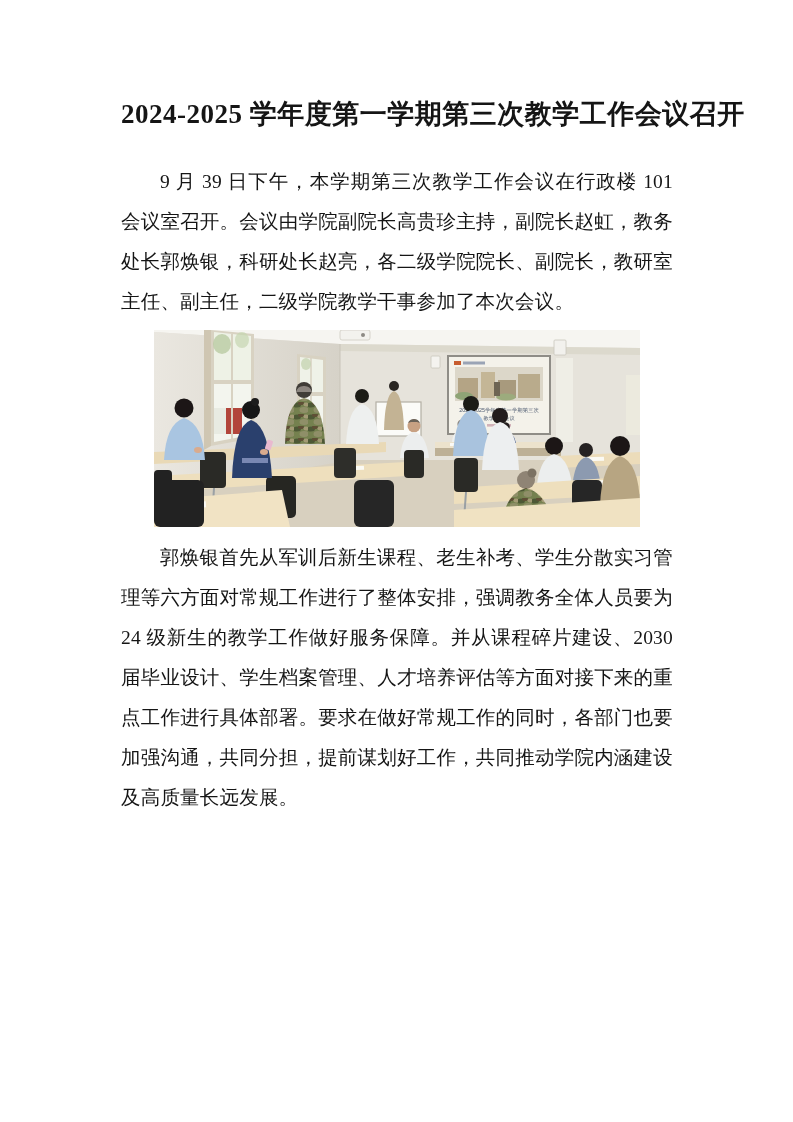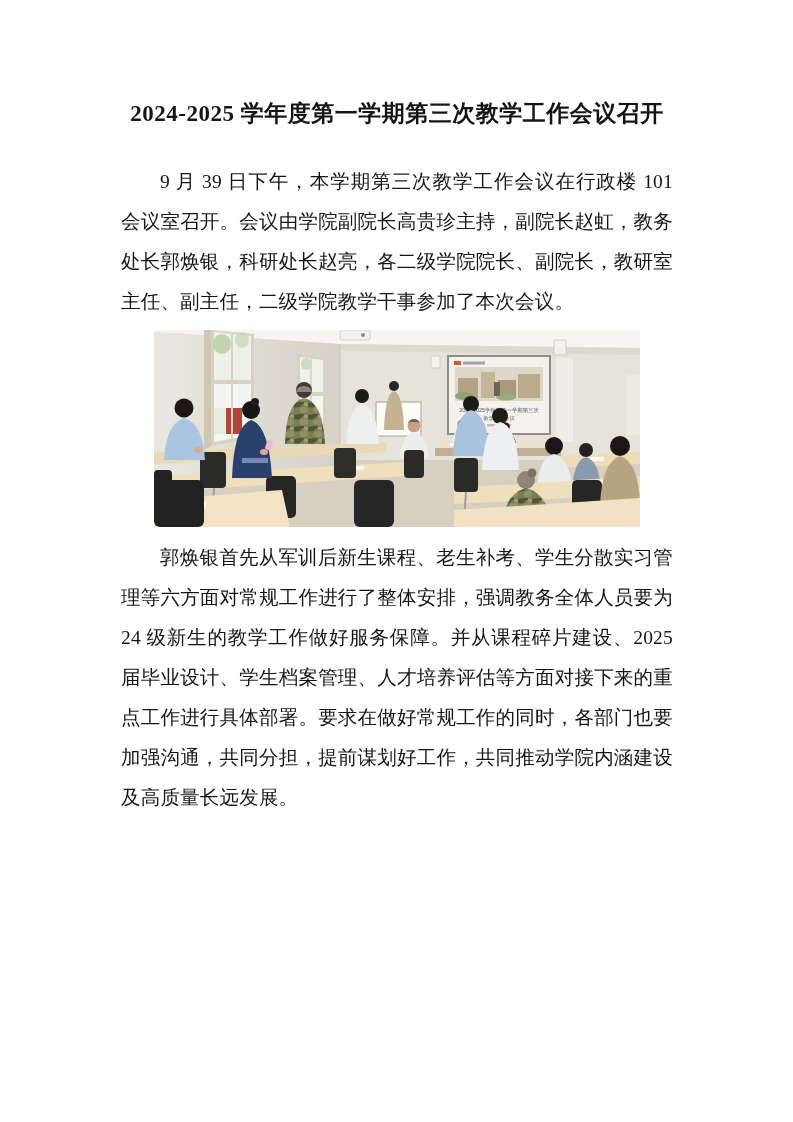--- a/index.html
+++ b/index.html
@@ -9,21 +9,21 @@
     height: 1122px;
     background: #ffffff;
     box-sizing: border-box;
     padding: 97px 120px 0 121px;
     font-family: "Liberation Serif", "DejaVu Serif", serif;
     color: #151515;
     overflow: hidden;
   }
   .doc-title {
     margin: 0;
-    font-size: 23px;
+    font-size: 27px;
     line-height: 34px;
     font-weight: bold;
     text-align: center;
     white-space: nowrap;
     letter-spacing: 0.5px;
   }
   .body-para {
     margin: 0;
     font-size: 19.5px;
     line-height: 40px;
@@ -238,15 +238,15 @@
 
         <polygon points="0,170 128,160 136,197 0,197" fill="#f1e3c4"></polygon>
         <rect x="30" y="172" width="22" height="6" fill="#fbfaf4" transform="rotate(-4 41 175)"></rect>
         <polygon points="300,180 486,168 486,197 300,197" fill="#f0e2c2"></polygon>
         <rect x="0" y="150" width="50" height="47" rx="6" fill="#242322"></rect>
         <rect x="200" y="150" width="40" height="47" rx="6" fill="#272625"></rect>
       </g>
     </svg>
   </figure>
 
-  <p class="body-para para-2">郭焕银首先从军训后新生课程、老生补考、学生分散实习管理等六方面对常规工作进行了整体安排，强调教务全体人员要为 24 级新生的教学工作做好服务保障。并从课程碎片建设、2025 届毕业设计、学生档案管理、人才培养评估等方面对接下来的重点工作进行具体部署。要求在做好常规工作的同时，各部门也要加强沟通，共同分担，提前谋划好工作，共同推动学院内涵建设及高质量长远发展。</p>
+  <p class="body-para para-2">郭焕银首先从军训后新生课程、老生补考、学生分散实习管理等六方面对常规工作进行了整体安排，强调教务全体人员要为 24 级新生的教学工作做好服务保障。并从课程碎片建设、2030 届毕业设计、学生档案管理、人才培养评估等方面对接下来的重点工作进行具体部署。要求在做好常规工作的同时，各部门也要加强沟通，共同分担，提前谋划好工作，共同推动学院内涵建设及高质量长远发展。</p>
 
 </div>
 
 </body></html>

